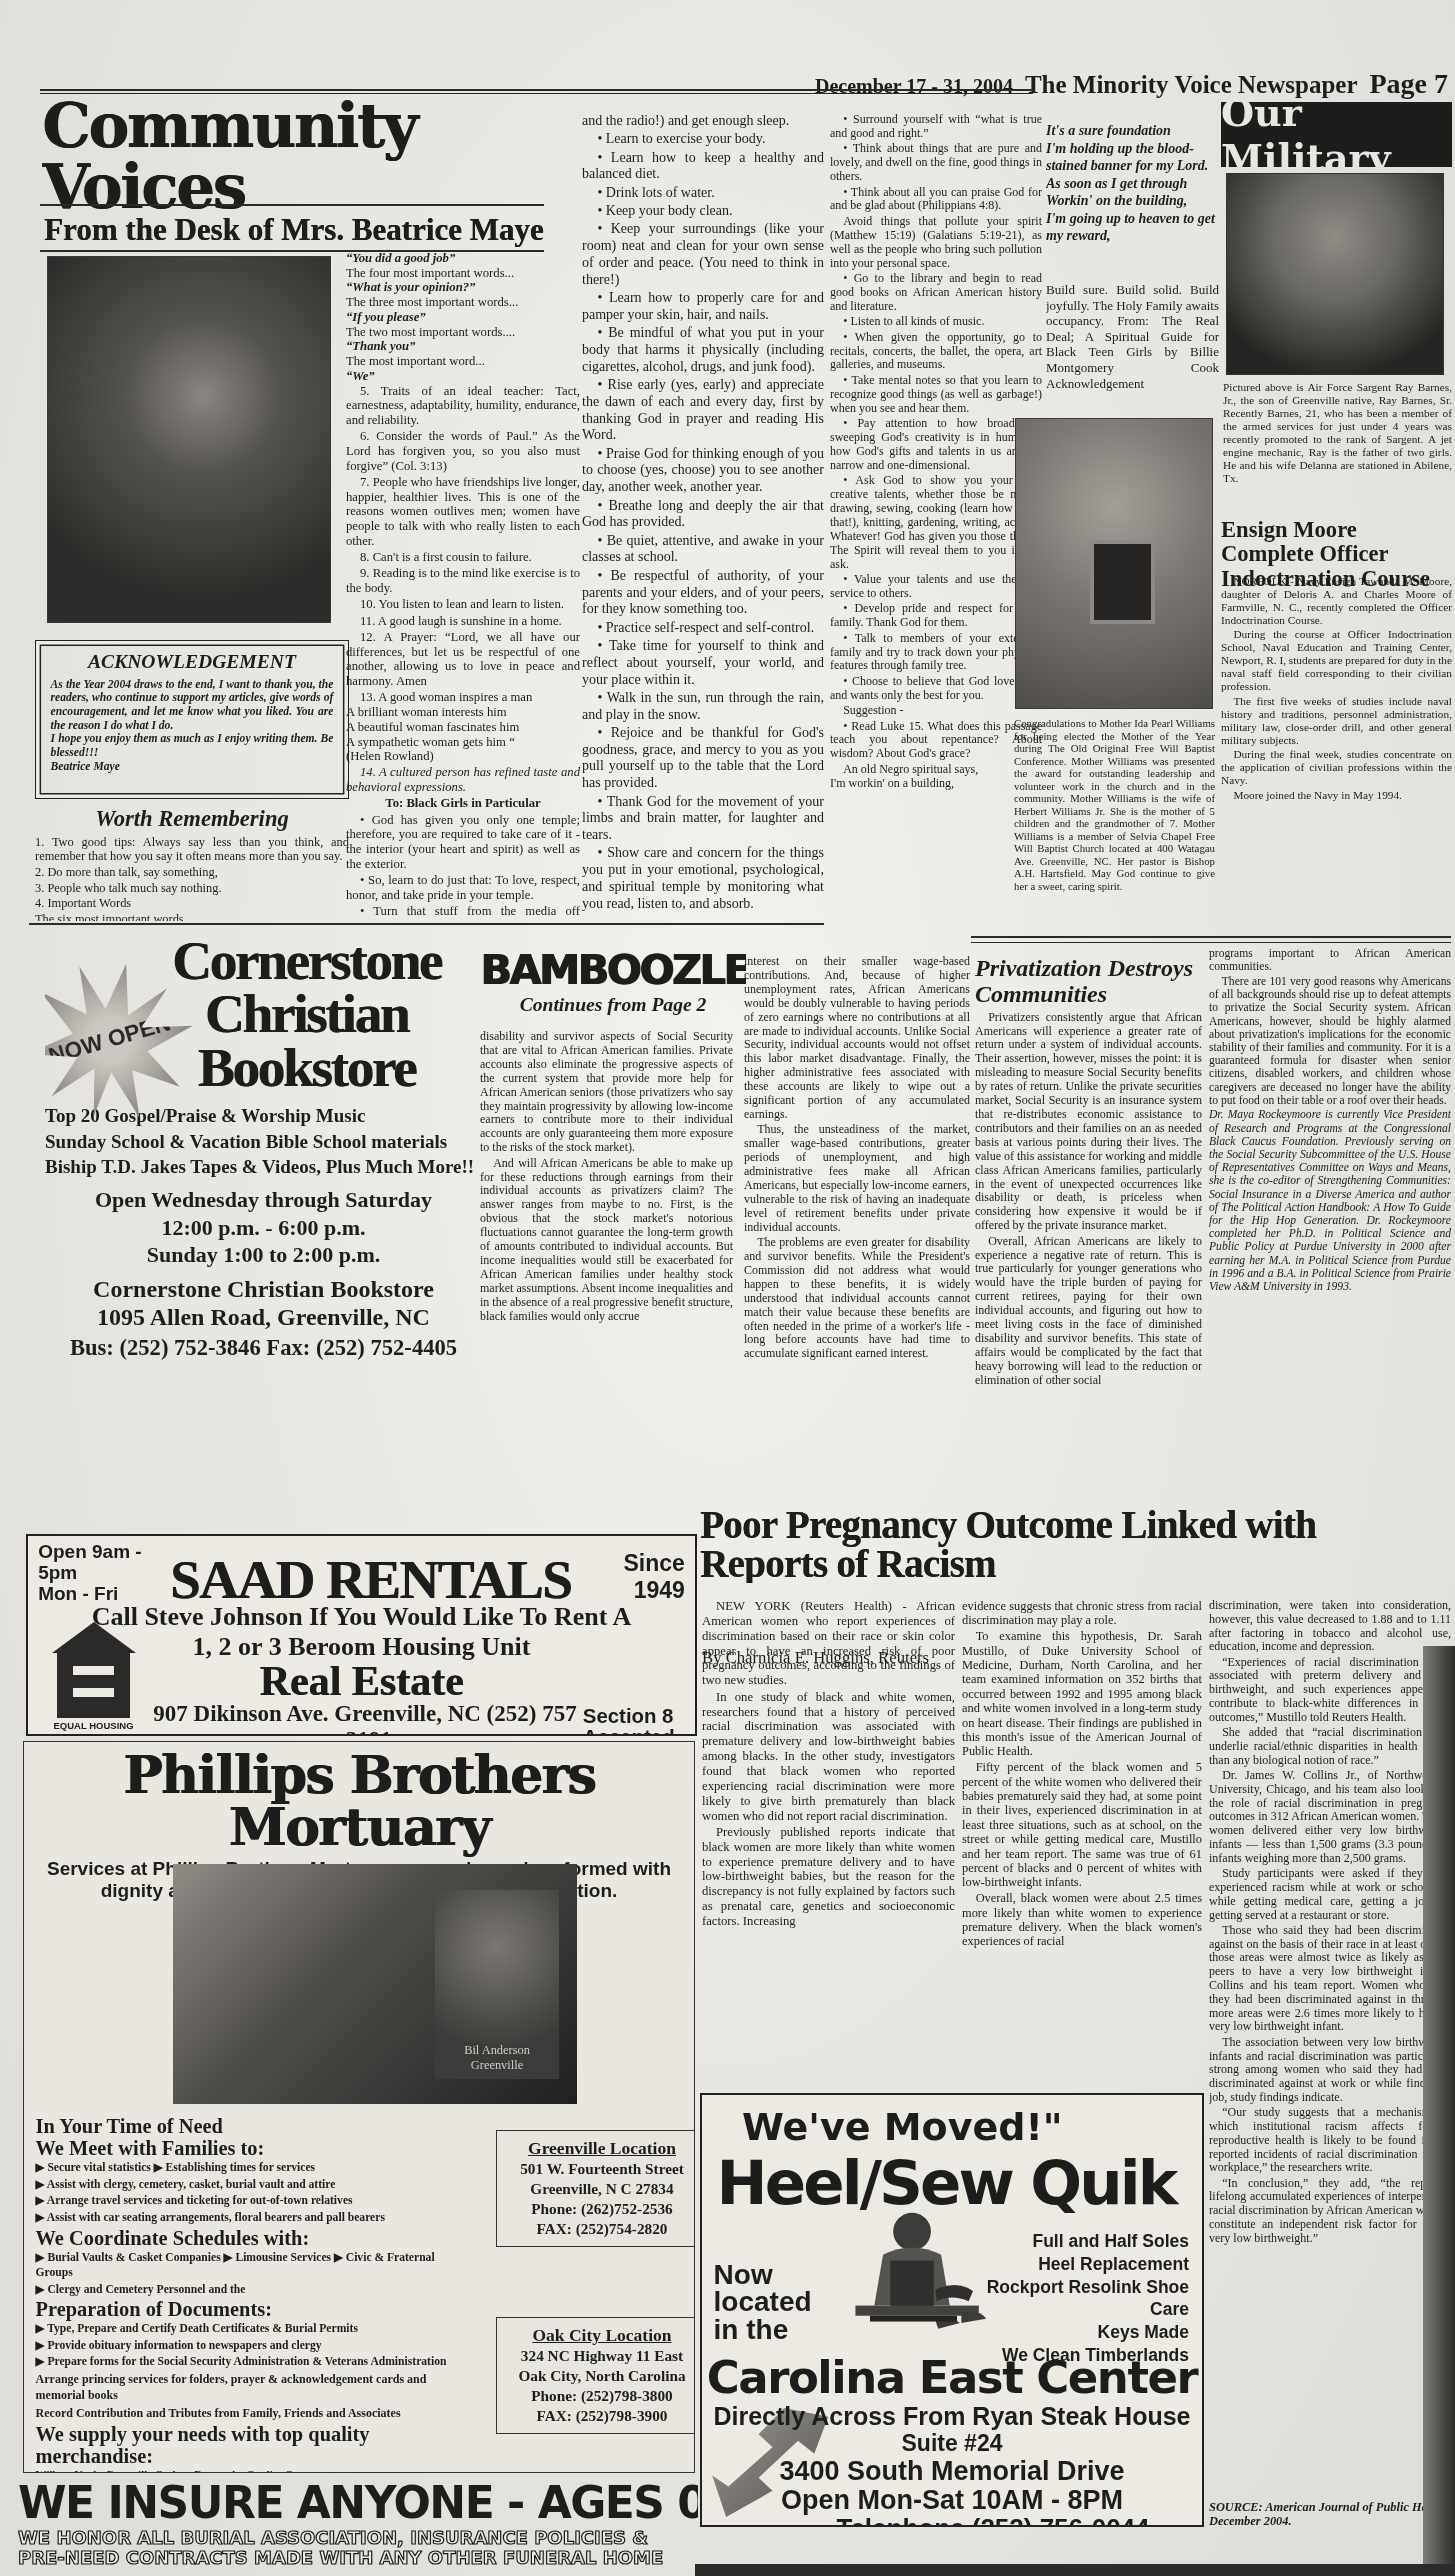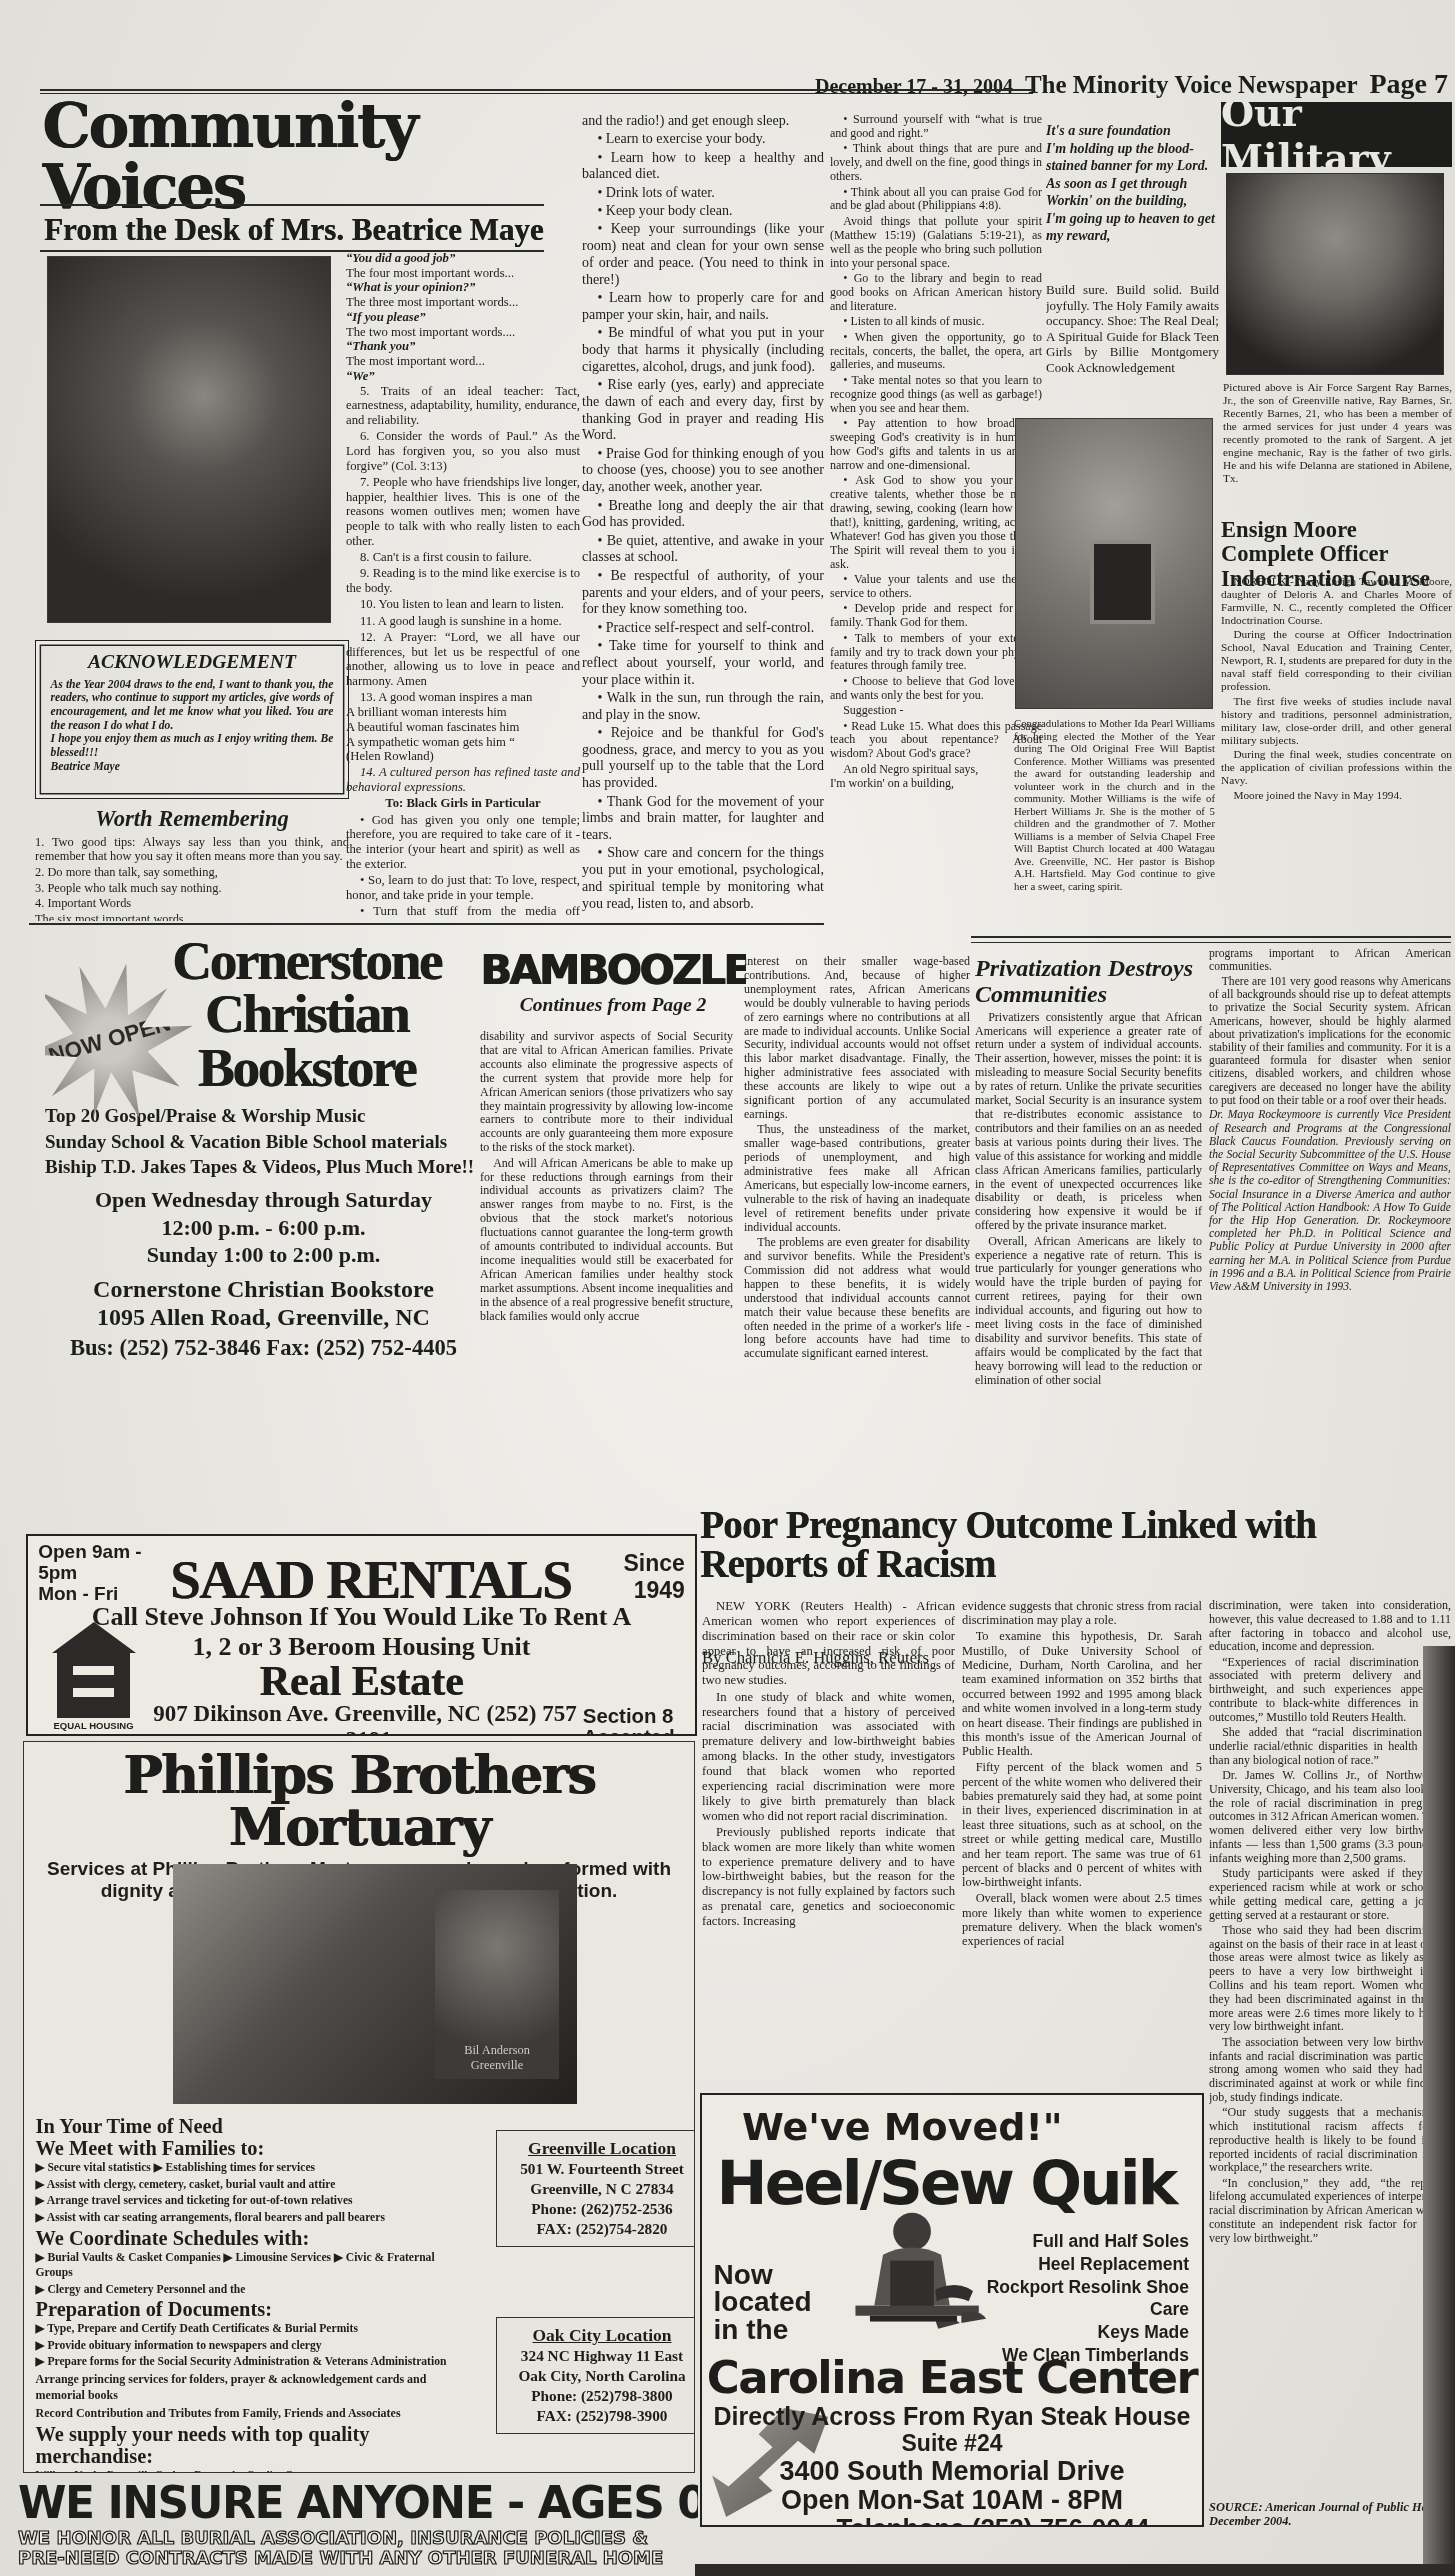--- a/index.html
+++ b/index.html
@@ -245,21 +245,21 @@
     </div>
 
   <div class="blk cv4 paras txt pre"><p>• Surround yourself with “what is true and good and right.”</p><p>• Think about things that are pure and lovely, and dwell on the fine, good things in others.</p><p>• Think about all you can praise God for and be glad about (Philippians 4:8).</p><p>Avoid things that pollute your spirit (Matthew 15:19) (Galatians 5:19-21), as well as the people who bring such pollution into your personal space.</p><p>• Go to the library and begin to read good books on African American history and literature.</p><p>• Listen to all kinds of music.</p><p>• When given the opportunity, go to recitals, concerts, the ballet, the opera, art galleries, and museums.</p><p>• Take mental notes so that you learn to recognize good things (as well as garbage!) when you see and hear them.</p><p>• Pay attention to how broad and sweeping God's creativity is in humans... how God's gifts and talents in us are not narrow and one-dimensional.</p><p>• Ask God to show you your own creative talents, whether those be music, drawing, sewing, cooking (learn how to do that!), knitting, gardening, writing, acting - Whatever! God has given you those things. The Spirit will reveal them to you if you ask.</p><p>• Value your talents and use them in service to others.</p><p>• Develop pride and respect for your family. Thank God for them.</p><p>• Talk to members of your extended family and try to track down your physical features through family tree.</p><p>• Choose to believe that God loves you and wants only the best for you.</p><p>Suggestion -</p><p>• Read Luke 15. What does this passage teach you about repentance? About wisdom? About God's grace?</p><p>An old Negro spiritual says,
 I'm workin' on a building,</p></div>
 
   <div class="blk cv5-poem pre">It's a sure foundation
 I'm holding up the blood-stained banner for my Lord.
 As soon as I get through
 Workin' on the building,
 I'm going up to heaven to get my reward,</div>
-  <div class="blk cv5-plain txt">Build sure. Build solid. Build joyfully. The Holy Family awaits occupancy. Shoe: The Real Deal; A Spiritual Guide for Black Teen Girls by Billie Montgomery Cook Acknowledgement</div>
+  <div class="blk cv5-plain txt">Build sure. Build solid. Build joyfully. The Holy Family awaits occupancy. From: The Real Deal; A Spiritual Guide for Black Teen Girls by Billie Montgomery Cook Acknowledgement</div>
   <div class="blk photo photo-plaque">
       <div class="plaque-inner"></div>
     </div>
   <div class="blk congrats">Congradulations to Mother Ida Pearl Williams for being elected the Mother of the Year during The Old Original Free Will Baptist Conference. Mother Williams was presented the award for outstanding leadership and volunteer work in the church and in the community. Mother Williams is the wife of Herbert Williams Jr. She is the mother of 5 children and the grandmother of 7. Mother Williams is a member of Selvia Chapel Free Will Baptist Church located at 400 Watagau Ave. Greenville, NC. Her pastor is Bishop A.H. Hartsfield. May God continue to give her a sweet, caring spirit.</div>
 
   <div class="blk mil-banner">Our Military</div>
   <div class="blk photo photo-mil"></div>
   <div class="blk mil-cap">Pictured above is Air Force Sargent Ray Barnes, Jr., the son of Greenville native, Ray Barnes, Sr. Recently Barnes, 21, who has been a member of the armed services for just under 4 years was recently promoted to the rank of Sargent. A jet engine mechanic, Ray is the father of two girls. He and his wife Delanna are stationed in Abilene, Tx.</div>
   <div class="blk ensign-h">Ensign Moore Complete Officer Indoctrnation Course</div>
   <div class="blk ensign-b paras txt">

